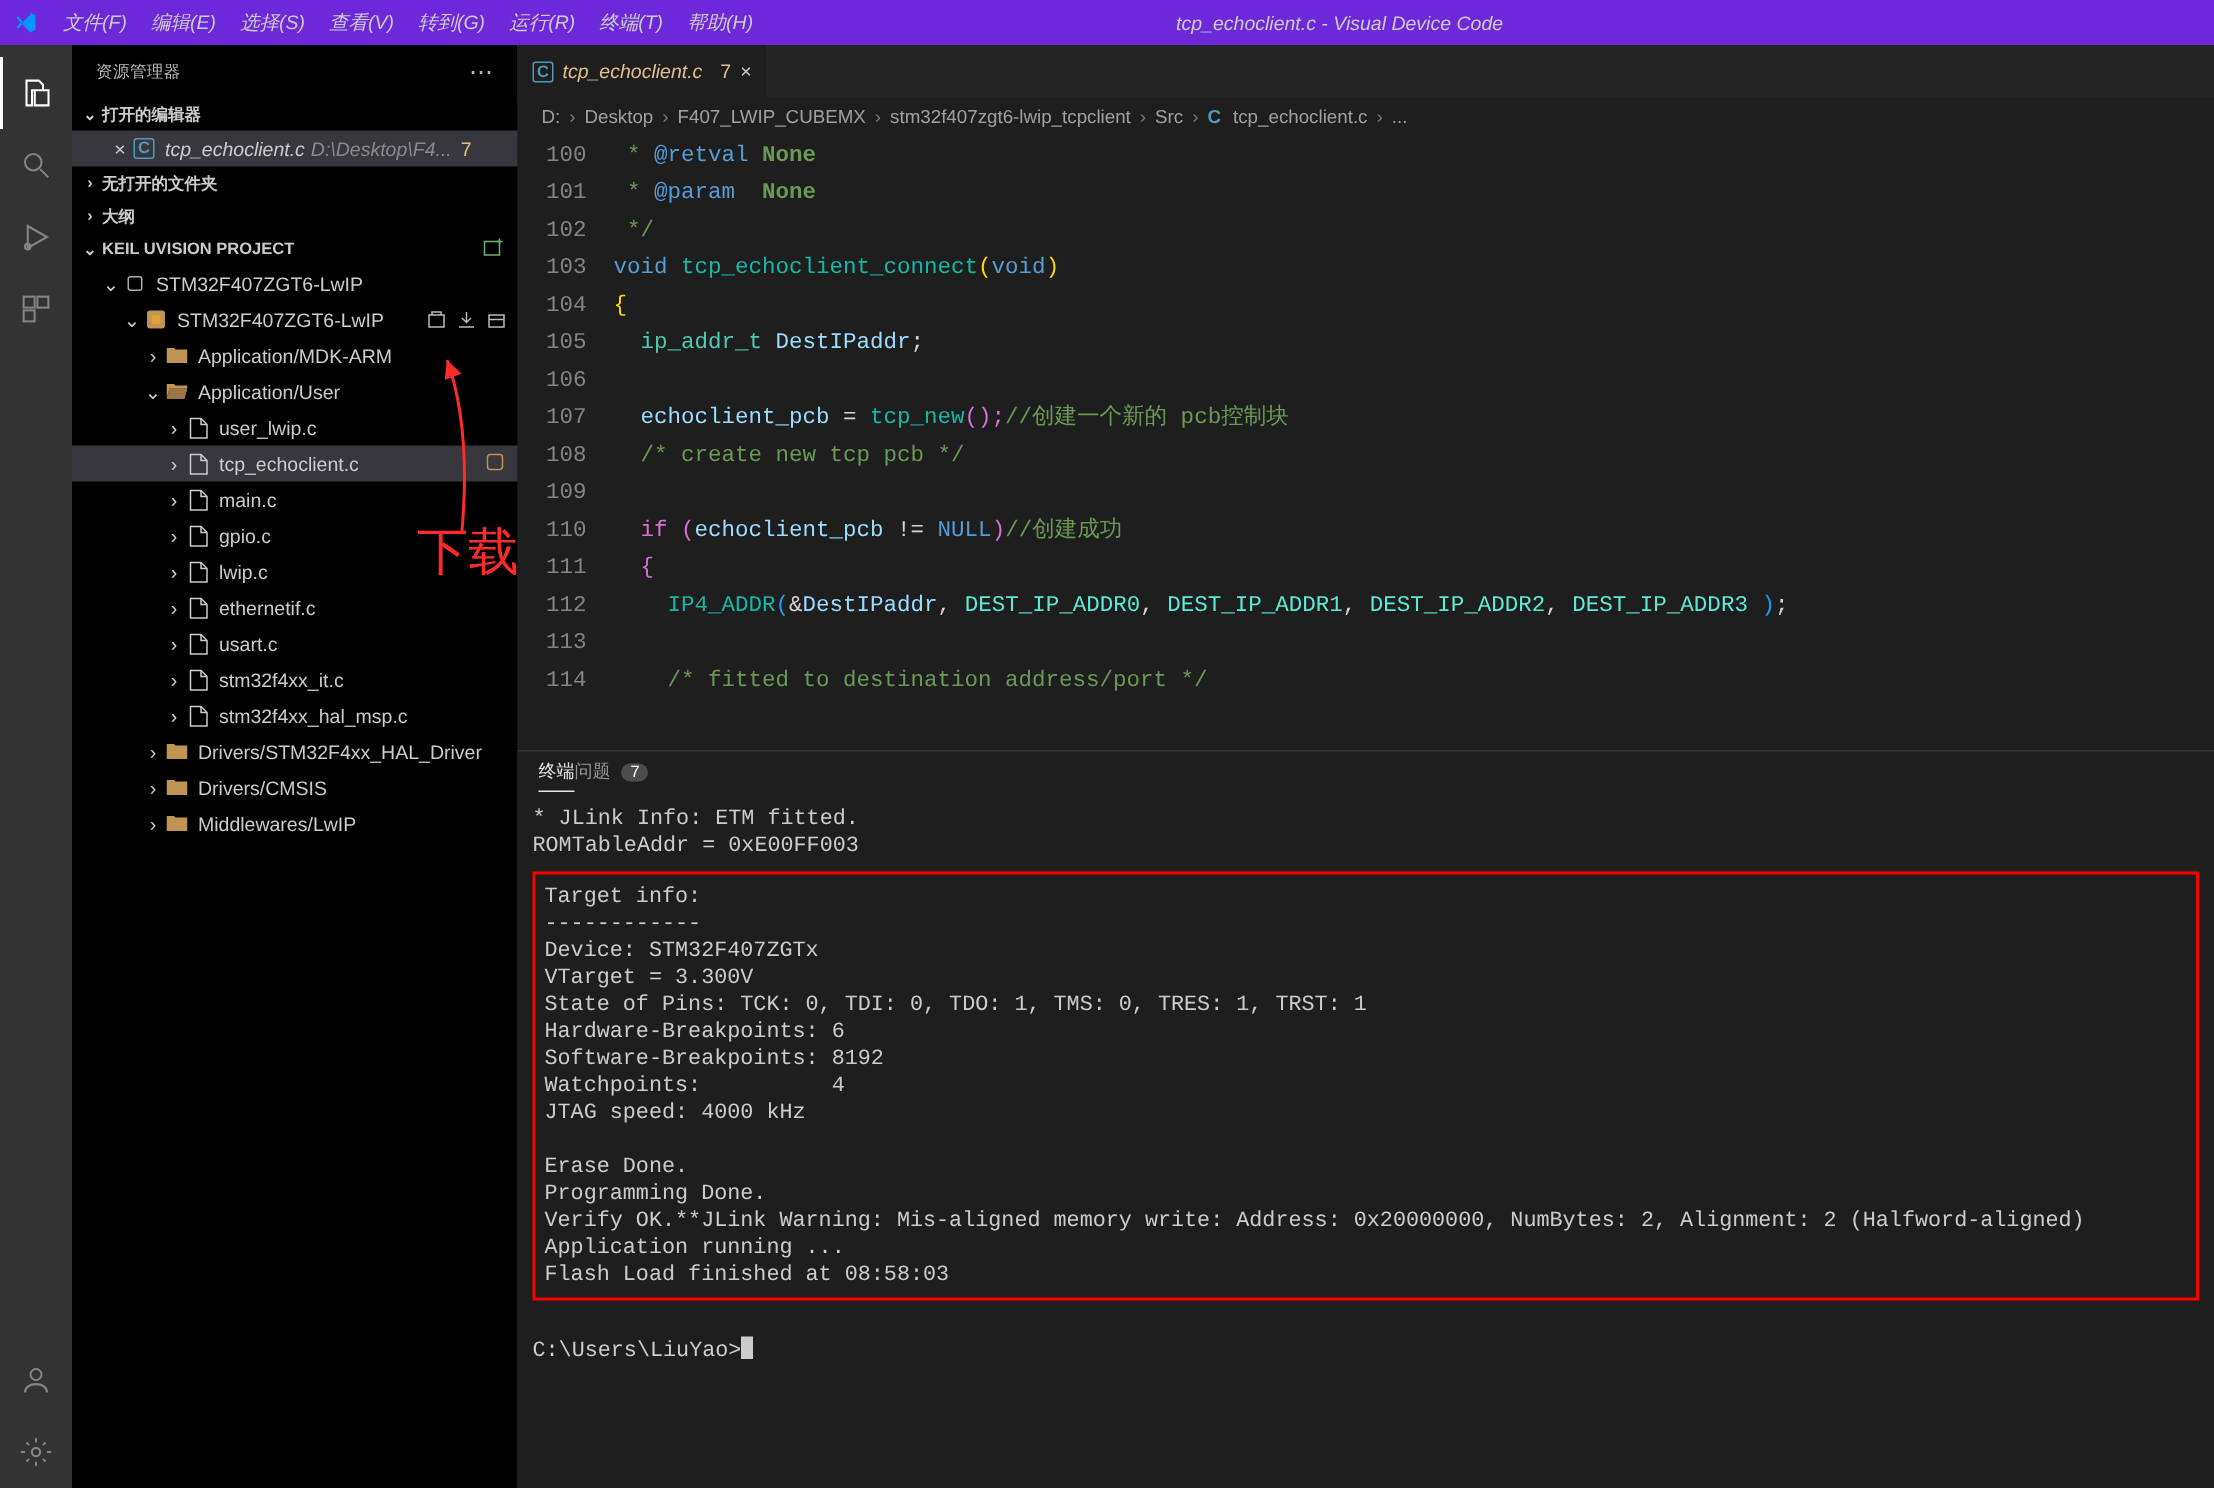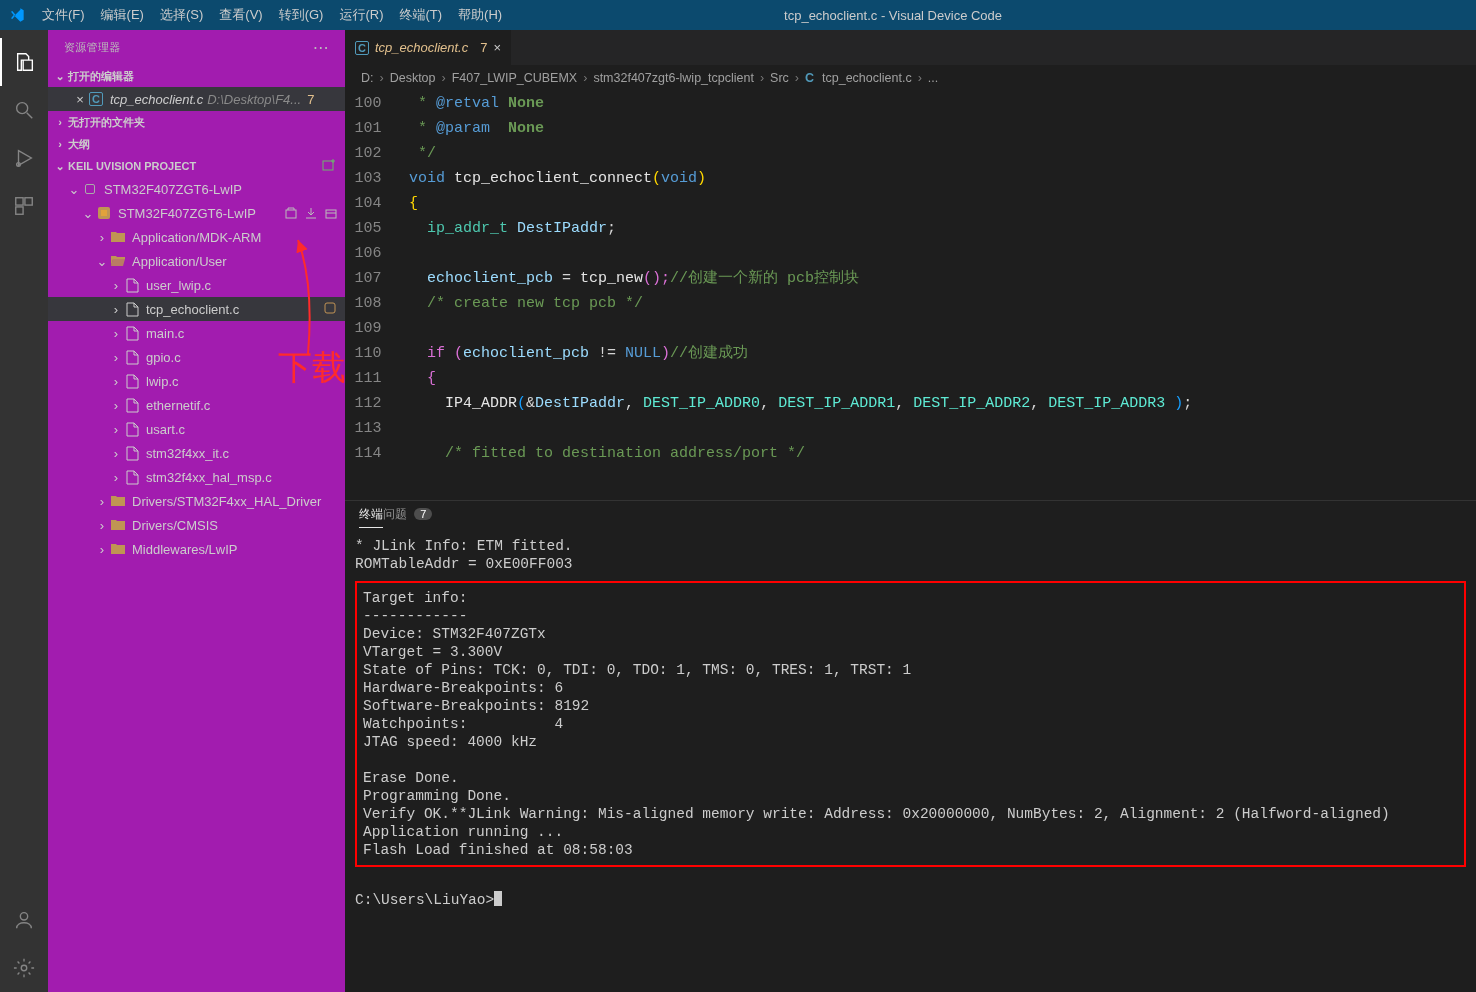--- a/index.html
+++ b/index.html
@@ -1,31 +1,31 @@
 <!DOCTYPE html>
 <html><head>
 <meta charset="utf-8">
 <style>
   * { box-sizing: border-box; margin: 0; padding: 0; }
   html, body { width: 1476px; height: 992px; overflow: hidden; font-family: "Segoe UI", "Microsoft YaHei", sans-serif; background: #1e1e1e; color: #cccccc; font-size: 13px; }
 
-  .titlebar { height: 30px; background: #0c4a6e; display: flex; align-items: center; color: #ccc; font-size: 13px; }
+  .titlebar { height: 30px; background: #6d28d9; display: flex; align-items: center; color: #ccc; font-size: 13px; font-style: italic; }
   .titlebar .logo { width: 34px; display: flex; align-items: center; justify-content: center; }
   .titlebar .logo svg { width: 16px; height: 16px; }
   .titlebar .menus { display: flex; }
   .titlebar .menu { padding: 0 8px; line-height: 30px; cursor: default; }
   .titlebar .title { flex: 1; text-align: center; }
 
   .shell { display: flex; height: 962px; }
   .activitybar { width: 48px; background: #333333; display: flex; flex-direction: column; align-items: center; padding-top: 8px; }
   .activitybar .act { width: 48px; height: 48px; display: flex; align-items: center; justify-content: center; color: #858585; }
   .activitybar .act.active { color: #fff; border-left: 2px solid #fff; }
   .activitybar .spacer { flex: 1; }
 
-  .sidebar { width: 297px; background: #a21caf; display: flex; flex-direction: column; color: #ccc; }
+  .sidebar { width: 297px; background: #000000; display: flex; flex-direction: column; color: #ccc; }
   .sidebar .header { height: 35px; display: flex; align-items: center; padding: 0 16px; font-size: 11px; color: #bbb; letter-spacing: 0.3px; }
   .sidebar .header .dots { margin-left: auto; color: #bbb; font-size: 16px; }
   .section-head { height: 22px; display: flex; align-items: center; padding-left: 4px; font-size: 11px; font-weight: 700; cursor: default; color: #ccc; }
   .section-head .chev { width: 16px; text-align: center; }
   .tree { font-size: 13px; }
   .tree .row { height: 24px; display: flex; align-items: center; padding-left: 0; color: #cccccc; white-space: nowrap; overflow: hidden; position: relative; }
   .tree .row.selected { background: #37373d; }
   .tree .chev { width: 16px; display: inline-flex; align-items: center; justify-content: center; }
   .tree .ico { width: 16px; height: 16px; margin-right: 6px; display: inline-flex; align-items: center; justify-content: center; }
   .c-ico { color: #519aba; font-weight: bold; font-size: 11px; border: 1px solid #519aba; border-radius: 2px; width: 14px; height: 14px; line-height: 12px; text-align: center; }
@@ -39,25 +39,25 @@
 
   .editor { flex: 1; display: flex; flex-direction: column; background: #1e1e1e; min-width: 0; }
   .tabs { height: 35px; background: #252526; display: flex; }
   .tab { display: flex; align-items: center; padding: 0 10px; background: #1e1e1e; border-right: 1px solid #252526; color: #e2c08d; font-style: italic; gap: 6px; }
   .tab .tab-close { color: #ccc; font-style: normal; }
   .breadcrumbs { height: 26px; display: flex; align-items: center; padding: 0 16px; font-size: 12.5px; color: #a0a0a0; gap: 6px; white-space: nowrap; overflow: hidden; }
   .breadcrumbs .sep { color: #7a7a7a; }
   .breadcrumbs .c-chip { color: #519aba; font-weight: bold; margin-right: 2px; }
 
   .code-area { flex: 1; display: flex; overflow: hidden; font-family: Consolas, "Courier New", monospace; font-size: 15px; position: relative; }
-  .gutter { width: 64px; text-align: center; color: #858585; padding-right: 18px; }
+  .gutter { width: 64px; text-align: right; color: #858585; padding-right: 18px; }
   .gutter div, .code div.line { height: 25px; line-height: 25px; white-space: pre; }
   .code { flex: 1; overflow: hidden; }
   .tok-kw { color: #569cd6; }
-  .tok-fn { color: #e5e5e5; }
+  .tok-fn { color: #14b8a6; }
   .tok-type { color: #4ec9b0; }
   .tok-param { color: #9cdcfe; }
   .tok-comment { color: #6a9955; }
   .tok-docparam { color: #569cd6; }
   .tok-punc { color: #d4d4d4; }
   .tok-const { color: #5eead4; }
   .tok-null { color: #569cd6; }
   .tok-op { color: #d4d4d4; }
   .tok-bold { font-weight: bold; }
   .gold { color: #ffd700; }

